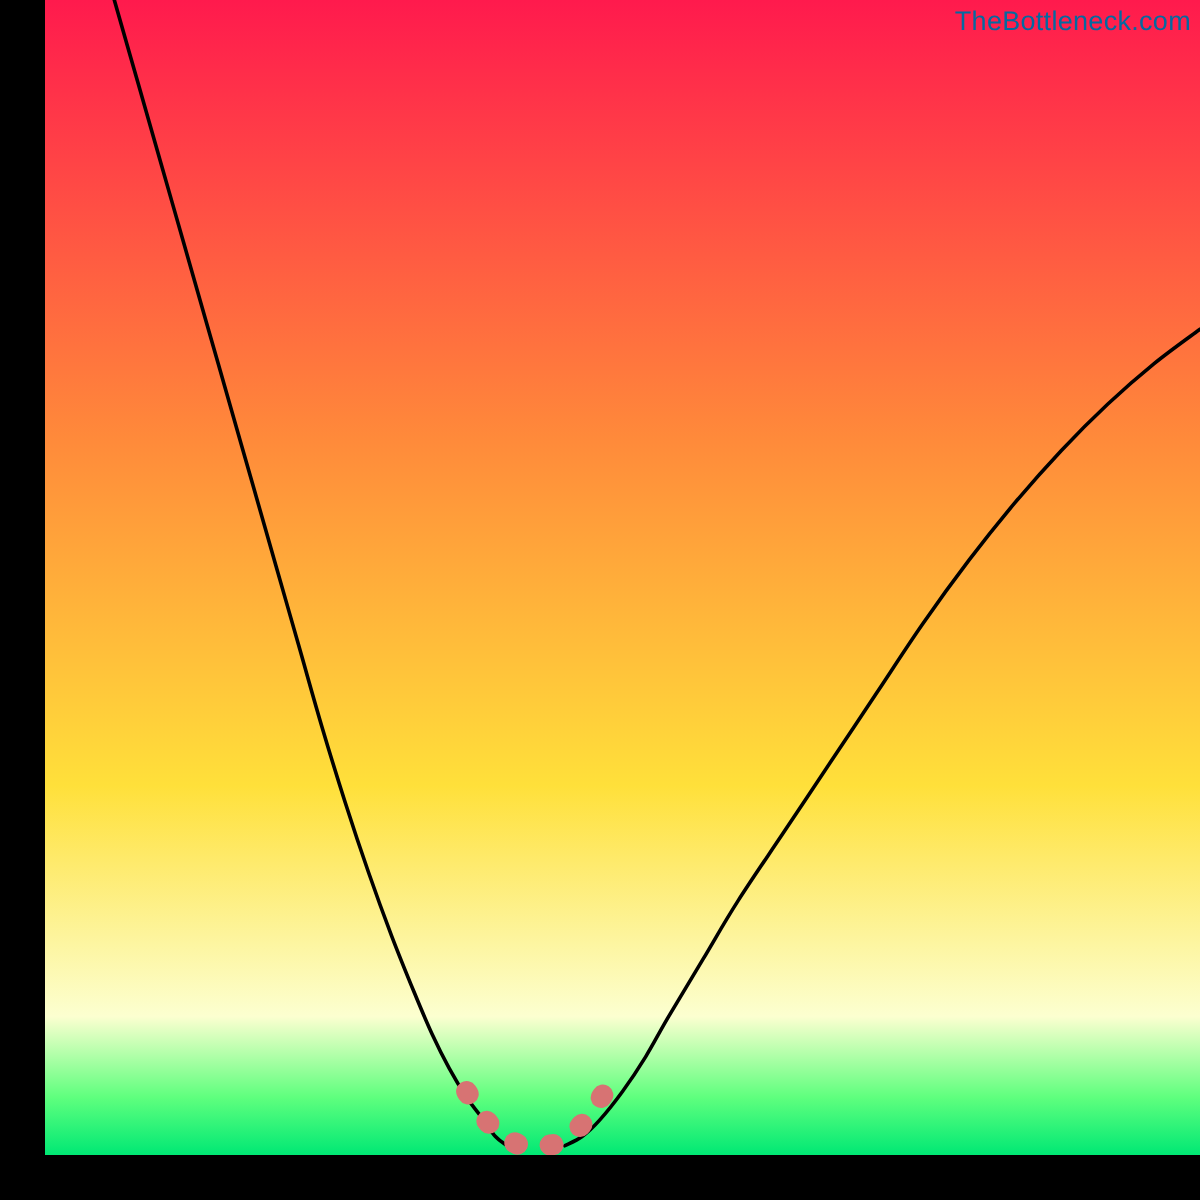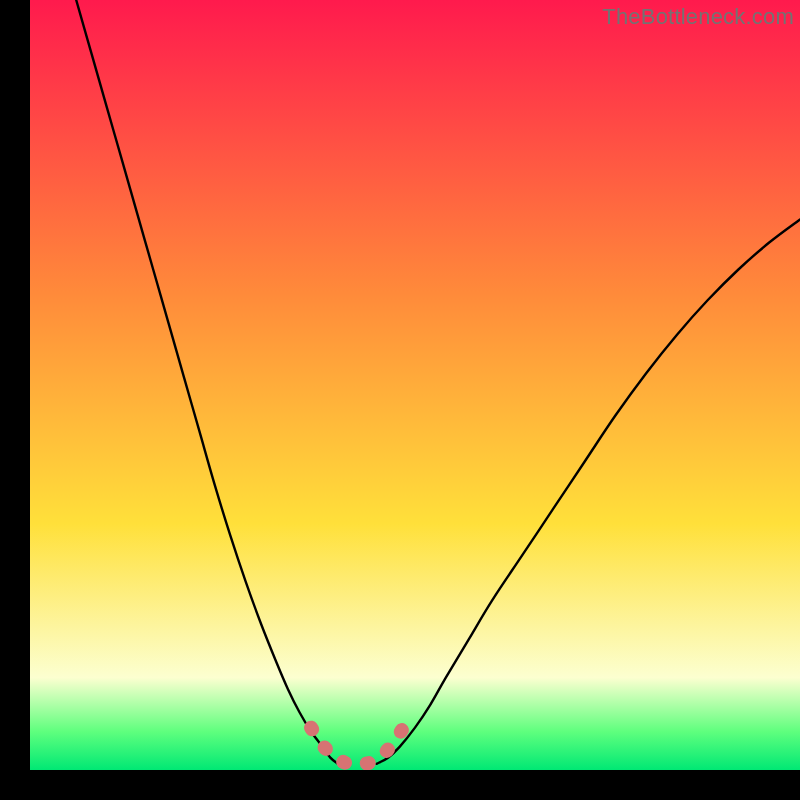--- a/index.html
+++ b/index.html
@@ -23,22 +23,22 @@
     position: absolute;
     left: 0;
     top: 0;
     width: 770px;
     height: 770px;
   }
   .watermark {
     position: absolute;
     top: 4px;
     right: 6px;
-    color: #737373;
-    font-size: 22px;
+    color: #0369a1;
+    font-size: 18px;
     font-weight: 500;
     letter-spacing: 0.2px;
     z-index: 50;
   }
 </style>
 </head>
 <body>
 
 <div class="frame">
   <svg class="plot" viewBox="0 0 770 770" preserveAspectRatio="none">

